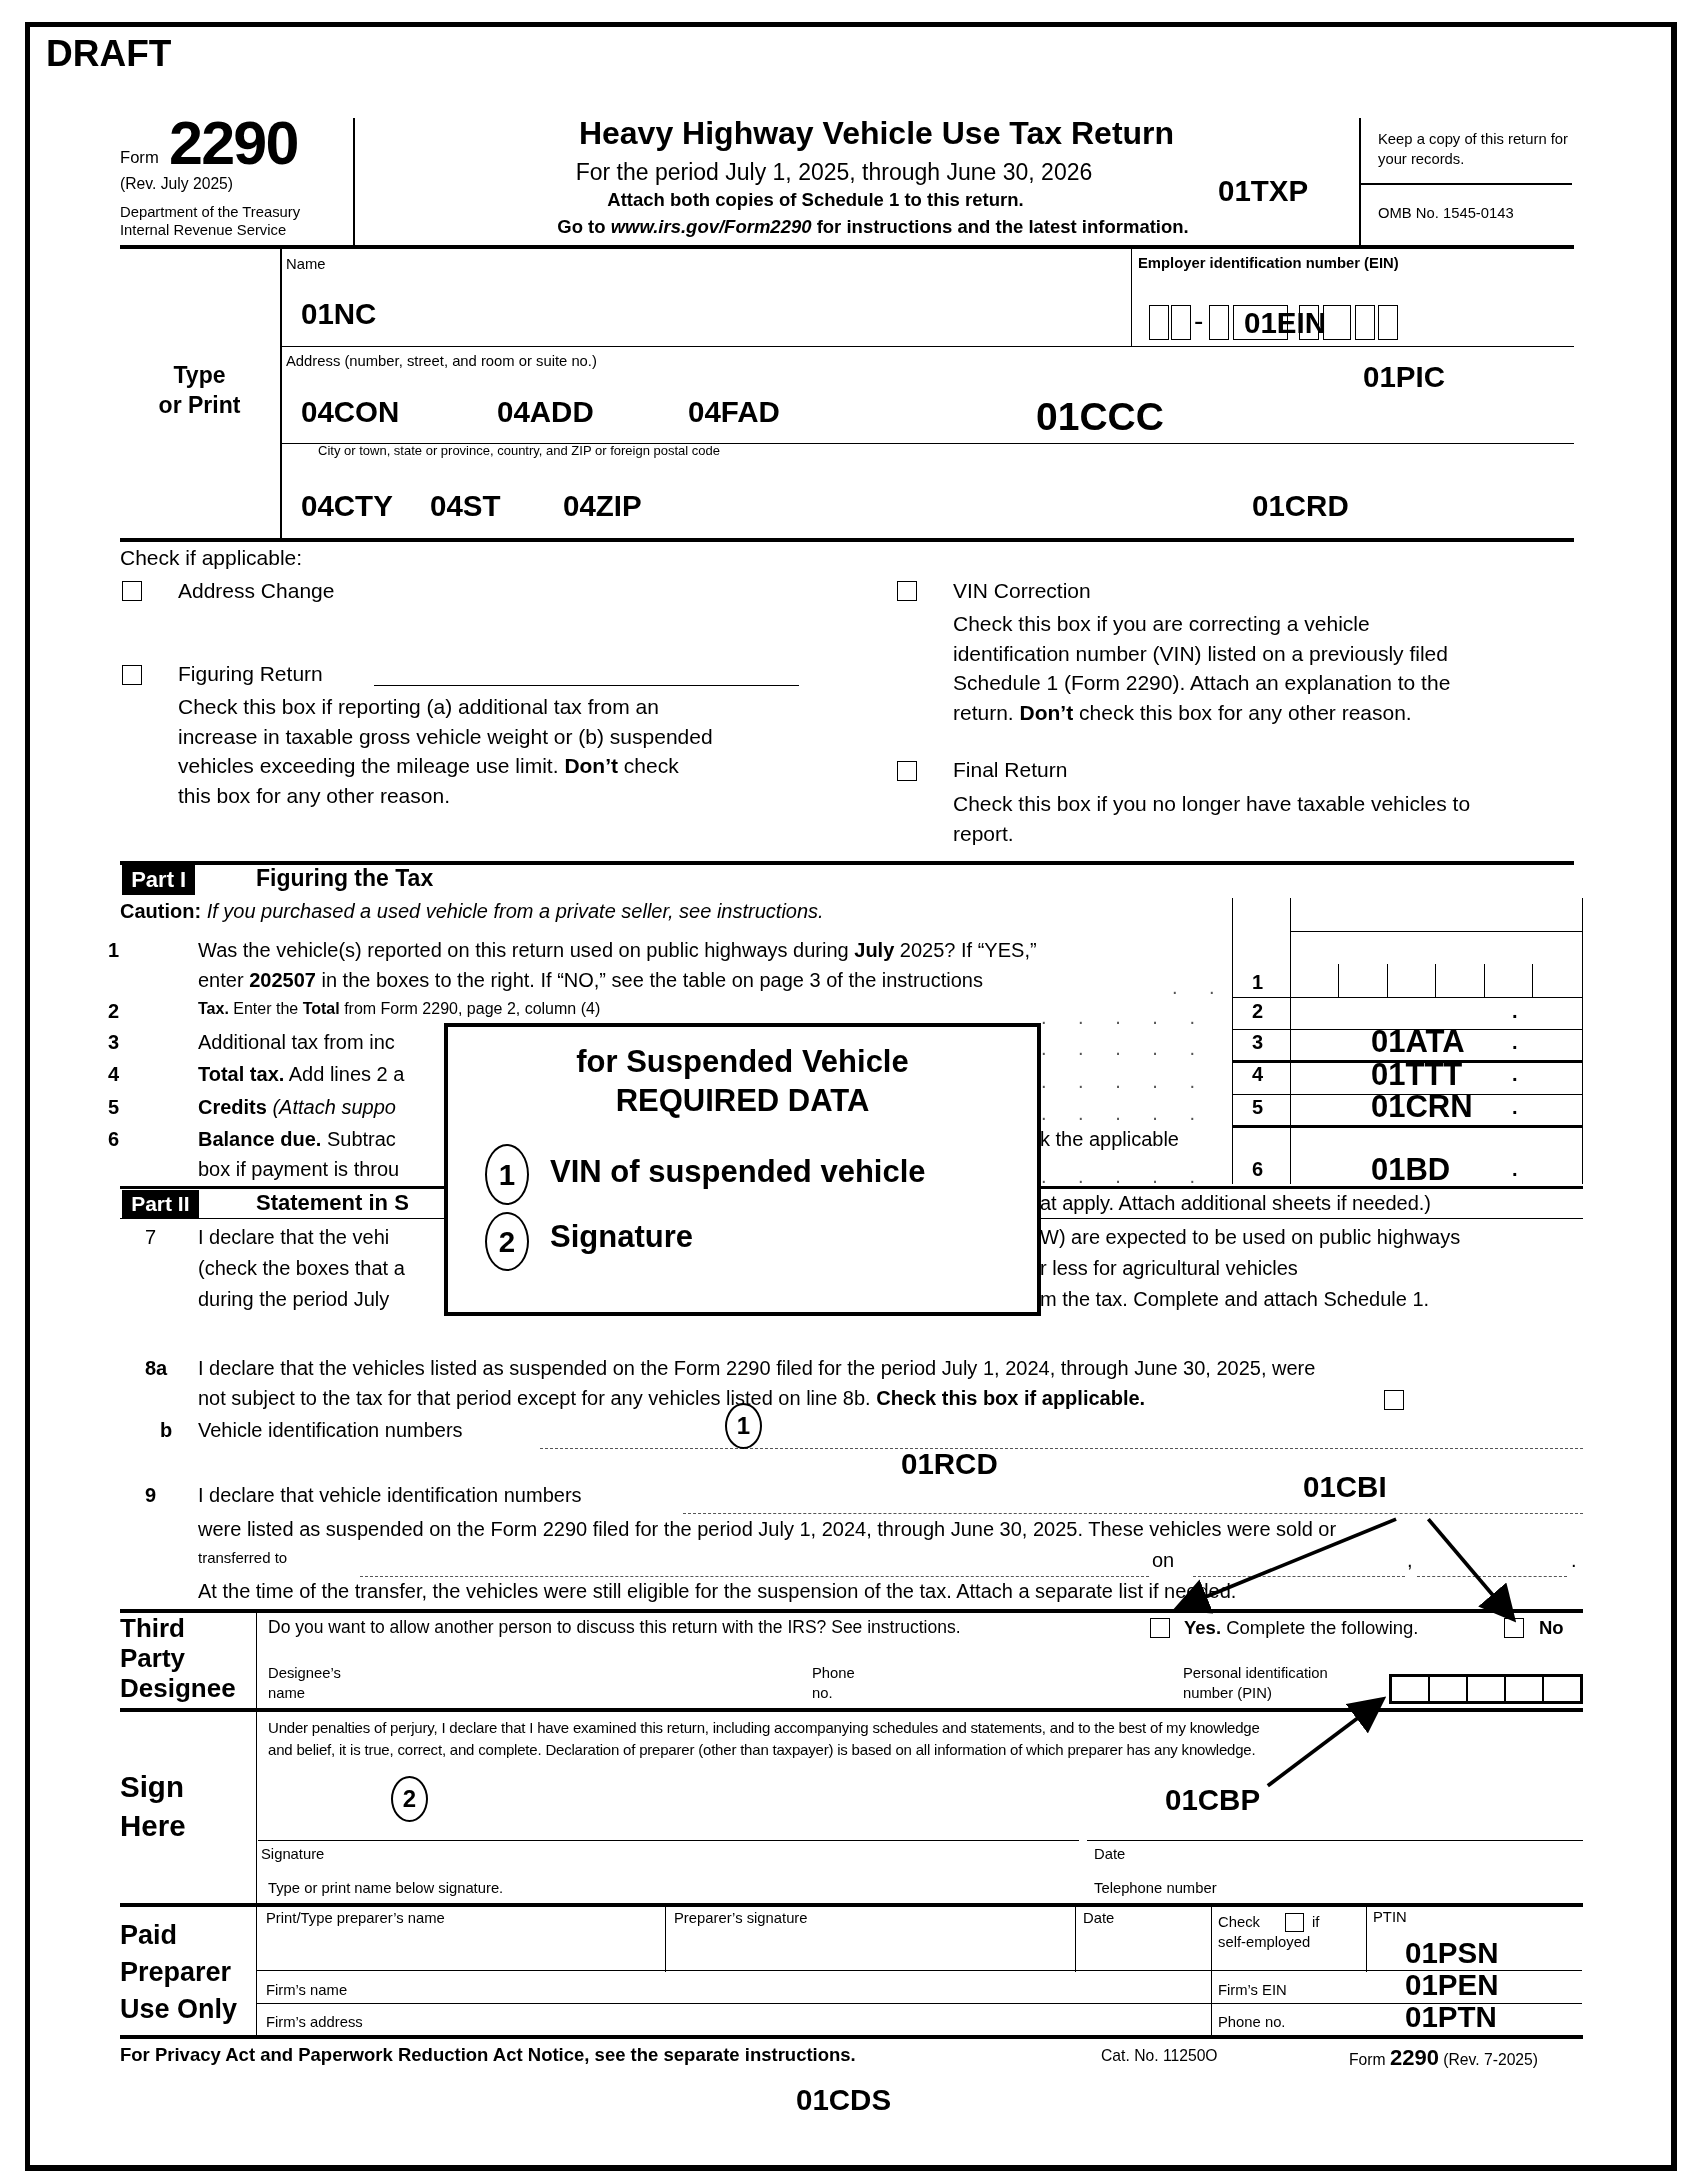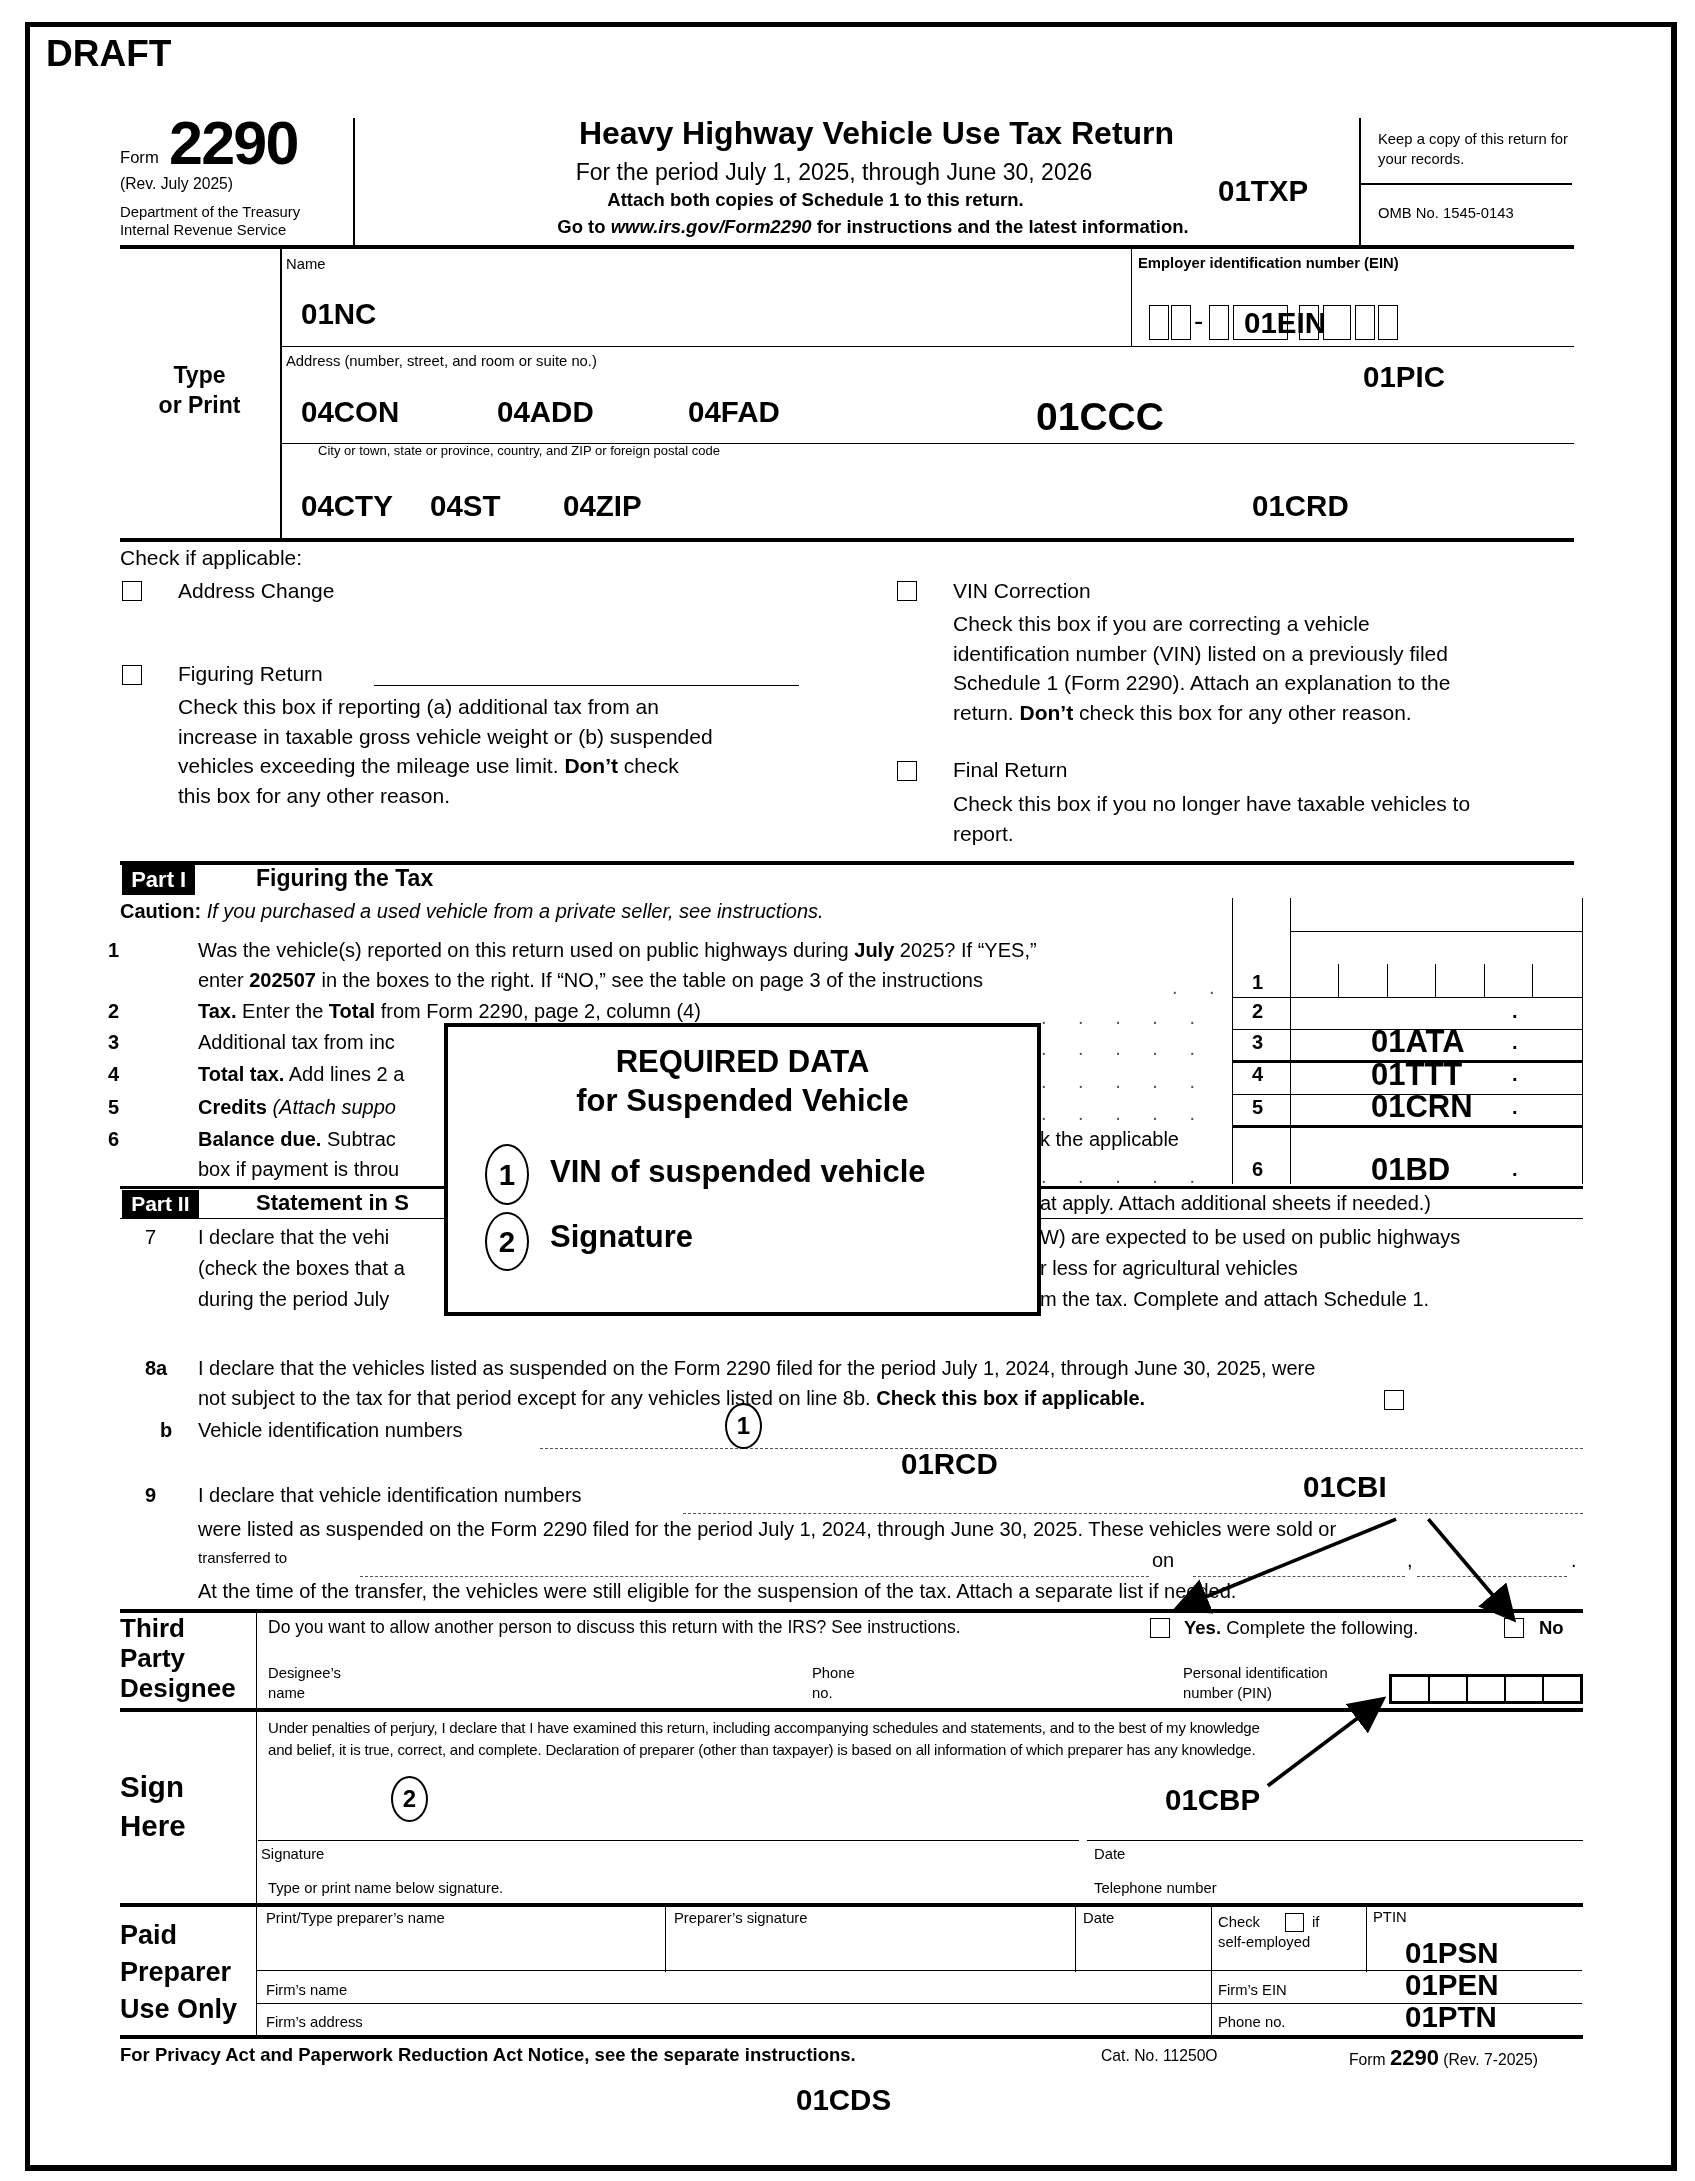--- a/index.html
+++ b/index.html
@@ -139,21 +139,21 @@
   <div>
     <div class="vl" style="left:1338px;top:964px;height:33px;width:0.9px;"></div>
     <div class="vl" style="left:1387px;top:964px;height:33px;width:0.9px;"></div>
     <div class="vl" style="left:1435px;top:964px;height:33px;width:0.9px;"></div>
     <div class="vl" style="left:1484px;top:964px;height:33px;width:0.9px;"></div>
     <div class="vl" style="left:1532px;top:964px;height:33px;width:0.9px;"></div>
   </div>
   <div class="hl" style="left:1232px;top:997px;width:351px;height:1.4px;"></div>
 
   <div class="num" style="left:108px;top:1000px;">2</div>
-  <div class="abs" style="left:198px;top:1000px;font-size:20px;"><span class="b">Tax.</span><span> Enter the </span><span class="b">Total</span><span> from Form 2290, page 2, column (4)</span></div>
+  <div class="abs" style="left:198px;top:1000px;font-size:16px;"><span class="b">Tax.</span><span> Enter the </span><span class="b">Total</span><span> from Form 2290, page 2, column (4)</span></div>
   <div class="num" style="left:1252px;top:1000px;">2</div>
   <div class="num" style="left:1512px;top:1000px;">.</div>
   <div class="hl" style="left:1232px;top:1029px;width:351px;height:1.4px;"></div>
 
   <div class="num" style="left:108px;top:1031px;">3</div>
   <div class="abs" style="left:198px;top:1031px;font-size:20px;">Additional tax from inc</div>
   <div class="num" style="left:1252px;top:1031px;">3</div>
   <div class="code" style="left:1371px;top:1024px;font-size:31px;">01ATA</div>
   <div class="num" style="left:1512px;top:1031px;">.</div>
   <div class="hl" style="left:1232px;top:1060px;width:351px;height:2.8px;"></div>
@@ -319,22 +319,22 @@
 
 <div>
   <div class="abs b" style="left:120px;top:2044px;font-size:18.5px;">For Privacy Act and Paperwork Reduction Act Notice, see the separate instructions.</div>
   <div class="abs" style="left:1101px;top:2047px;font-size:15.7px;">Cat. No. 11250O</div>
   <div class="abs" style="left:1349px;top:2045px;font-size:15.7px;"><span>Form</span> <span class="b" style="font-size:22px;">2290</span> <span>(Rev. 7-2025)</span></div>
   <div class="code" style="left:796px;top:2083px;font-size:29.5px;">01CDS</div>
 </div>
 
 <div class="abs" style="left:444px;top:1023px;width:597px;height:293px;border:4.6px solid #000;background:#fff;">
   <div class="abs b" style="left:0;top:14.8px;width:100%;text-align:center;font-size:31px;line-height:39px;">
+    <div>for Suspended Vehicle</div>
     <div>REQUIRED DATA</div>
-    <div>for Suspended Vehicle</div>
   </div>
   <div class="circle" style="left:37px;top:117px;width:44px;height:61px;font-size:29.5px;">1</div>
   <div class="abs b" style="left:102px;top:127px;font-size:31px;">VIN of suspended vehicle</div>
   <div class="circle" style="left:37px;top:185px;width:44px;height:59px;font-size:29.5px;">2</div>
   <div class="abs b" style="left:102px;top:192px;font-size:31px;">Signature</div>
 </div>
 
 <div class="circle" style="left:725px;top:1403px;width:37px;height:46px;font-size:24px;border-width:2.3px;">1</div>
 <div class="circle" style="left:391px;top:1776px;width:37px;height:46px;font-size:24px;border-width:2.3px;">2</div>
 

